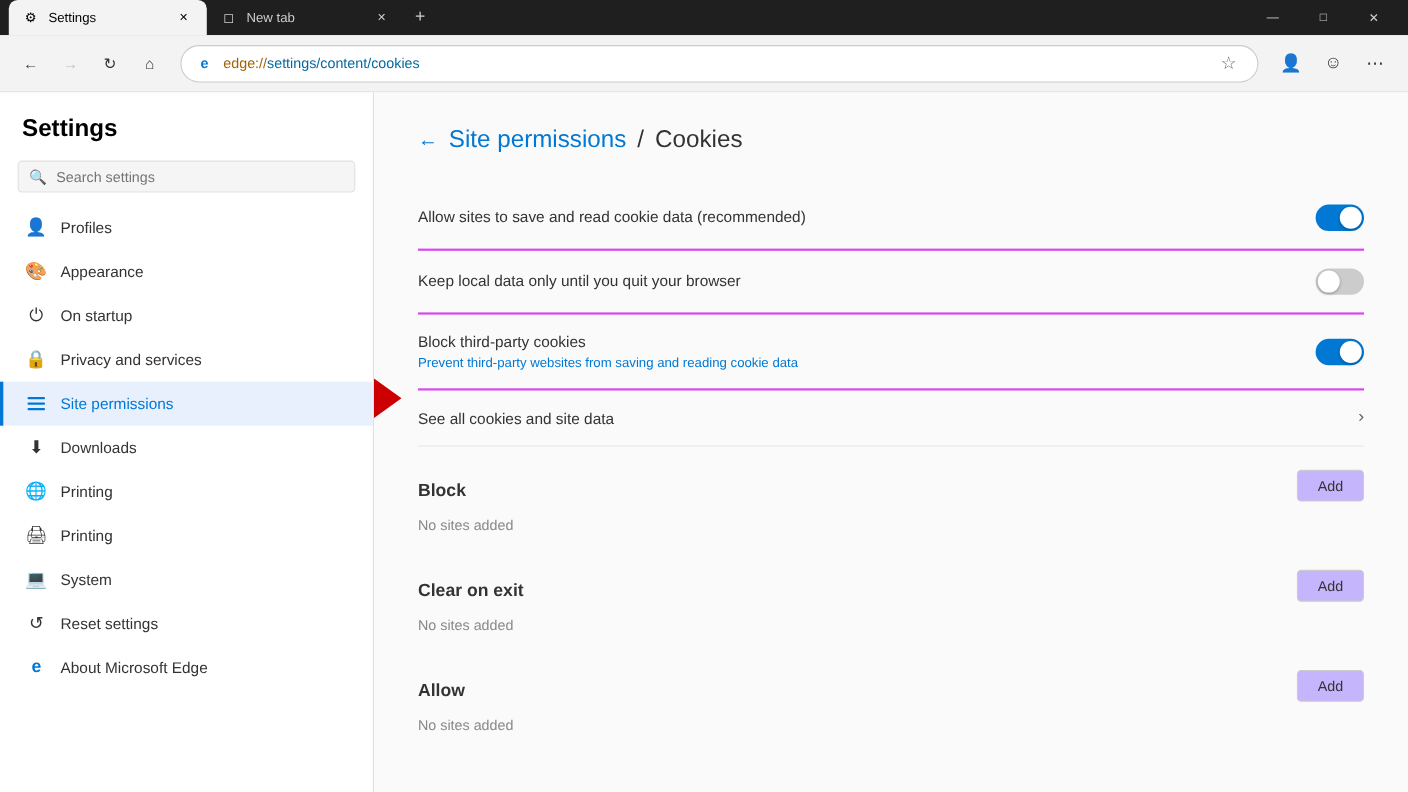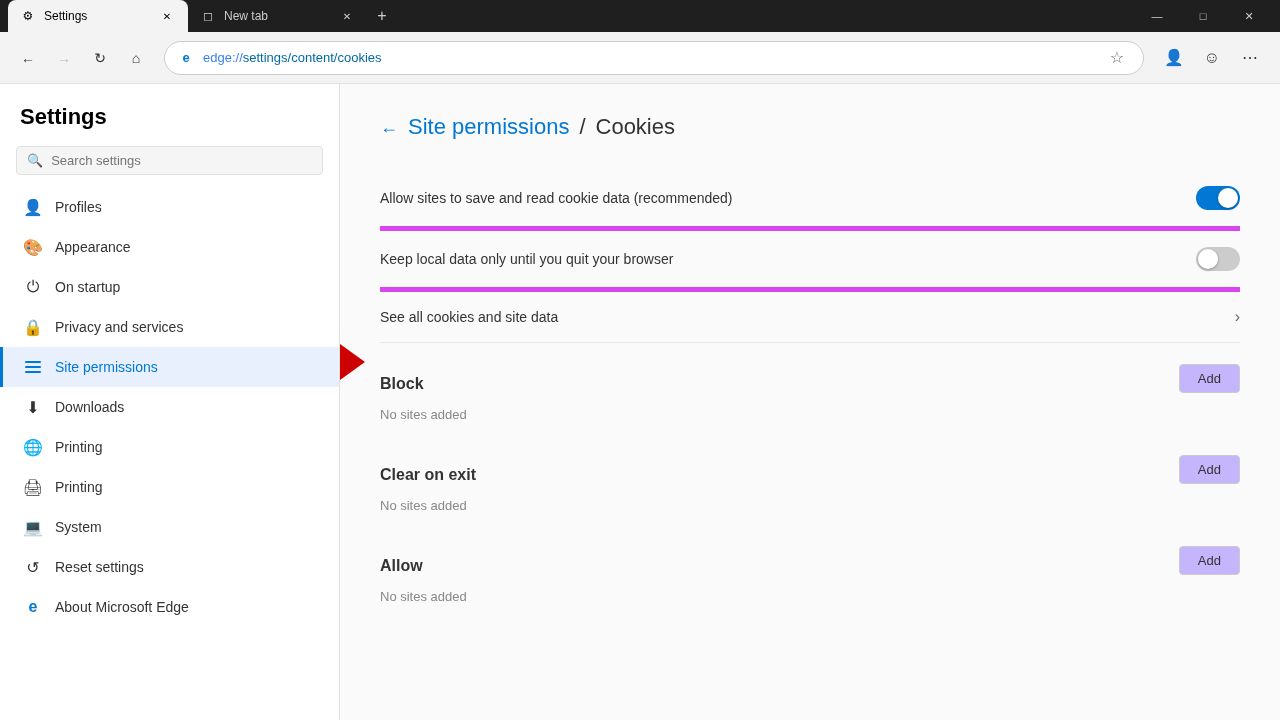--- a/index.html
+++ b/index.html
@@ -69,21 +69,21 @@
       border-radius: 20px;
       height: 34px;
       padding: 0 12px;
       gap: 8px;
       margin: 0 8px;
     }
     .edge-logo {
       width: 18px; height: 18px; display: flex; align-items: center; justify-content: center; font-size: 13px; font-weight: bold; color: #0078d4;
     }
     .address-text { font-size: 13px; color: #333; flex: 1; }
-    .address-url-blue { color: #3b82f6; }
+    .address-url-blue { color: #a16207; }
     .address-url-black { color: #0369a1; }
     .favorite-btn { width: 28px; height: 28px; display: flex; align-items: center; justify-content: center; cursor: pointer; color: #666; }
     .toolbar-actions { display: flex; gap: 2px; align-items: center; }
     .toolbar-action-btn {
       width: 36px; height: 36px; display: flex; align-items: center; justify-content: center;
       border-radius: 4px; cursor: pointer; color: #333; font-size: 16px;
     }
 
     
     .main-layout {
@@ -164,21 +164,21 @@
       color: #0078d4;
     }
     .breadcrumb-separator { font-size: 22px; color: #333; }
     .breadcrumb-current { font-size: 22px; color: #333; }
 
     .setting-row {
       display: flex;
       align-items: center;
       justify-content: space-between;
       padding: 16px 0;
-      border-bottom: 5px solid #d946ef;
+      border-bottom: 2px solid #d946ef;
     }
     .setting-row-left { flex: 1; }
     .setting-label { font-size: 14px; color: #333; font-weight: 400; }
     .setting-sublabel { font-size: 12px; color: #0078d4; margin-top: 3px; }
 
     
     .toggle {
       width: 44px; height: 24px; border-radius: 12px; position: relative; cursor: pointer;
     }
     .toggle.on { background: #0078d4; }
@@ -353,20 +353,29 @@
         <div class="toggle-knob"></div>
       </div>
     </div>
 
     <div style="position:absolute; left:-55px; top:260px; pointer-events:none;">
       <svg width="80" height="36" viewBox="0 0 80 36">
         <polygon points="0,10 55,10 55,0 80,18 55,36 55,26 0,26" fill="#cc0000"></polygon>
       </svg>
     </div>
 
+    <div class="setting-row highlighted">
+      <div class="setting-row-left">
+        <span class="setting-label">Block third-party cookies</span>
+        <div class="setting-sublabel">Prevent third-party websites from saving and reading cookie data</div>
+      </div>
+      <div class="toggle on">
+        <div class="toggle-knob"></div>
+      </div>
+    </div>
 
     <div class="see-all-row">
       <span class="see-all-label">See all cookies and site data</span>
       <span class="chevron-right">›</span>
     </div>
 
     <div class="section-header-row">
       <span class="section-header-label">Block</span>
       <button class="add-btn">Add</button>
     </div>

